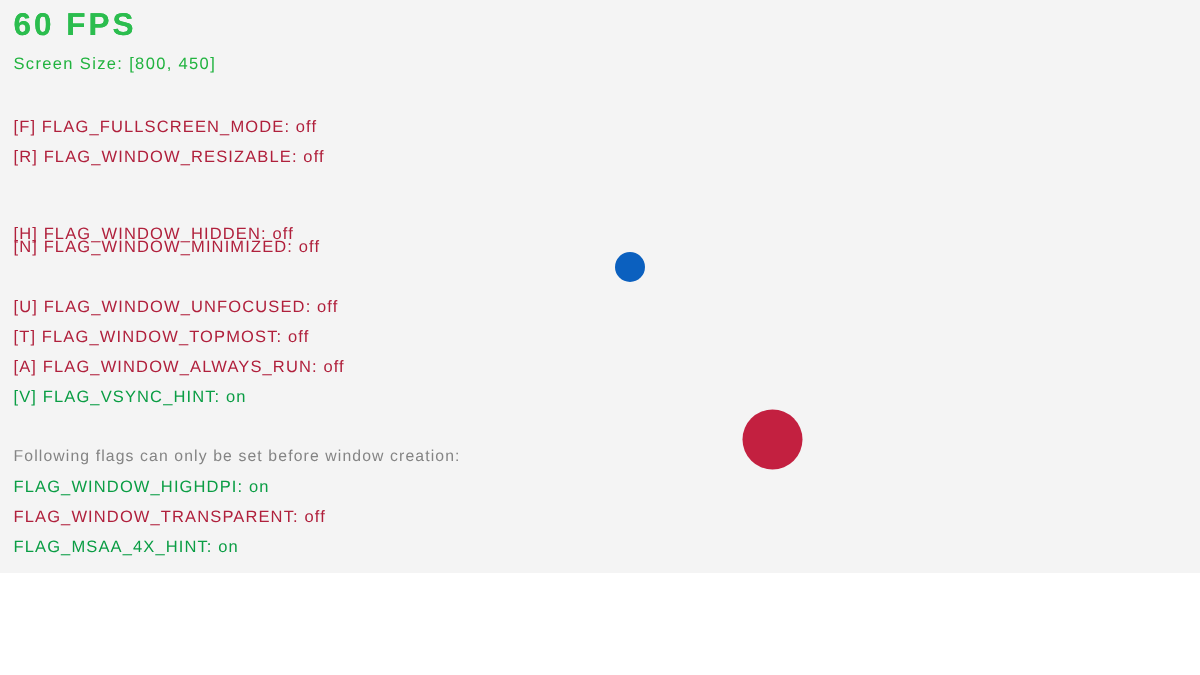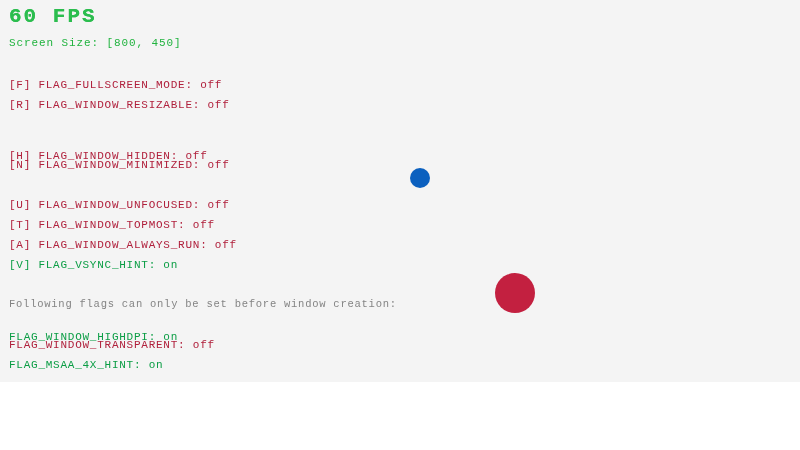--- a/index.html
+++ b/index.html
@@ -7,21 +7,21 @@
     margin: 0;
     padding: 0;
     background: #ffffff;
   }
   #app {
     position: relative;
     width: 800px;
     height: 382px;
     overflow: hidden;
     background: #f4f4f4;
-    font-family: Liberation Mono, monospace;
+    font-family: Liberation Sans, sans-serif;
     -webkit-font-smoothing: none;
     font-smooth: never;
   }
 
   
   .abs { position: absolute; white-space: pre; }
 
   #fps-counter {
     left: 9px;
     top: 6px;
@@ -95,20 +95,20 @@
   <div class="abs flag-line flag-off" style="top: 99px; color: rgb(176, 32, 60);">[R] FLAG_WINDOW_RESIZABLE: off</div>
   <div class="abs flag-line flag-off" style="top: 150px; color: rgb(176, 32, 60);">[H] FLAG_WINDOW_HIDDEN: off</div>
   <div class="abs flag-line flag-off" style="top: 159px; color: rgb(176, 32, 60);">[N] FLAG_WINDOW_MINIMIZED: off</div>
   <div class="abs flag-line flag-off" style="top: 199px; color: rgb(176, 32, 60);">[U] FLAG_WINDOW_UNFOCUSED: off</div>
   <div class="abs flag-line flag-off" style="top: 219px; color: rgb(176, 32, 60);">[T] FLAG_WINDOW_TOPMOST: off</div>
   <div class="abs flag-line flag-off" style="top: 239px; color: rgb(176, 32, 60);">[A] FLAG_WINDOW_ALWAYS_RUN: off</div>
   <div class="abs flag-line flag-on" style="top: 259px; color: rgb(10, 157, 68);">[V] FLAG_VSYNC_HINT: on</div>
 
   <div class="abs section-header" id="flags-before-header" style="color: rgb(132, 132, 132);">Following flags can only be set before window creation:</div>
 
-  <div class="abs flag-line flag-on" style="top: 331px; color: rgb(10, 157, 68);">FLAG_WINDOW_HIGHDPI: on</div>
+  <div class="abs flag-line flag-on" style="top: 319px; color: rgb(10, 157, 68);">FLAG_WINDOW_HIGHDPI: on</div>
   <div class="abs flag-line flag-off" style="top: 339px; color: rgb(176, 32, 60);">FLAG_WINDOW_TRANSPARENT: off</div>
   <div class="abs flag-line flag-on" style="top: 359px; color: rgb(10, 157, 68);">FLAG_MSAA_4X_HINT: on</div>
 
   <div class="ball" id="ball-blue" style="left: 410px; top: 168px; width: 20px; height: 20px; background: rgb(11, 96, 191);"></div>
   <div class="ball" id="ball-red" style="left: 495px; top: 273px; width: 40px; height: 40px; background: rgb(195, 32, 64);"></div>
 
 </div>
 
 </body></html>

